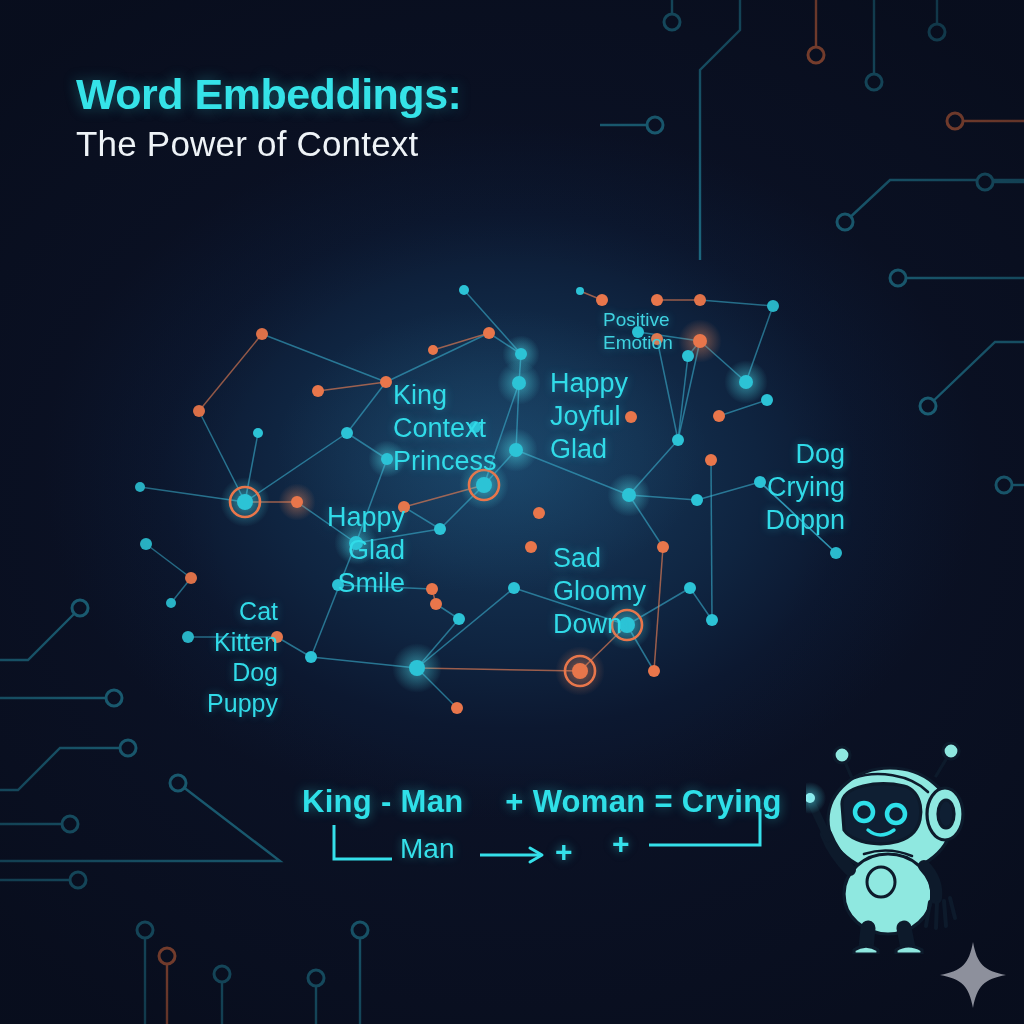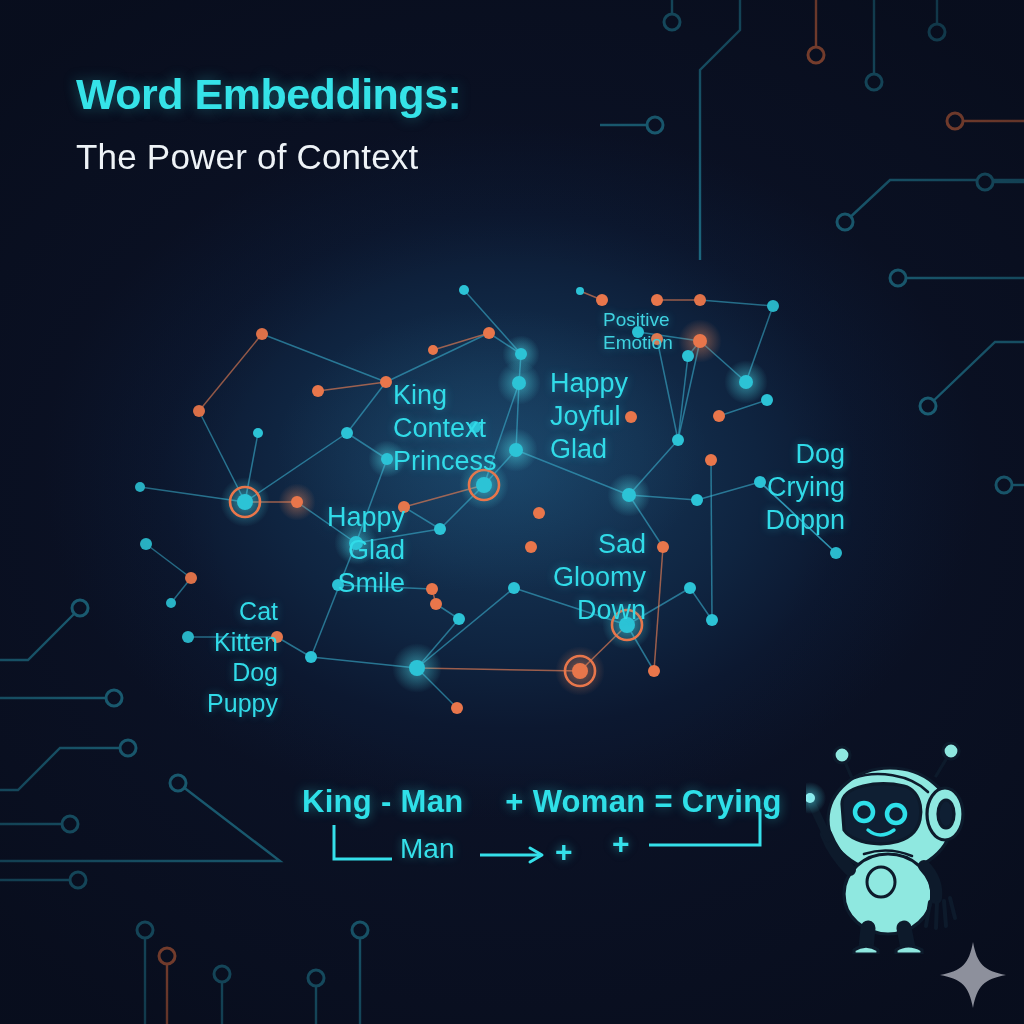--- a/index.html
+++ b/index.html
@@ -26,21 +26,21 @@
   svg.layer{position:absolute;left:0;top:0;width:1024px;height:1024px;overflow:visible;}
 
   
   #title-block{position:absolute;left:76px;top:72px;}
   .title-main{
     font-size:43px;font-weight:700;color:#35e3e8;letter-spacing:-0.5px;
     line-height:1.04;margin:0;text-shadow:0 0 14px rgba(53,227,232,.35);
   }
   .title-sub{
     font-size:35px;font-weight:400;color:#eef3f7;letter-spacing:.2px;
-    line-height:1.12;margin:20px 0 0 0;
+    line-height:1.12;margin:7px 0 0 0;
   }
 
   
   .wlabel{
     position:absolute;color:#31dbe8;white-space:nowrap;
     text-shadow:0 0 9px rgba(45,200,225,.45);
     line-height:1.22;
     margin-top:44px;
   }
   .wlabel .ln{display:block;}
@@ -312,21 +312,21 @@
       <div class="wlabel sz-lg right-al" style="right: 179px; top: 394px;">
         <span class="ln">Dog</span>
         <span class="ln">Crying</span>
         <span class="ln">Doppn</span>
       </div>
       <div class="wlabel sz-lg right-al" style="right: 619px; top: 457px;">
         <span class="ln">Happy</span>
         <span class="ln">Glad</span>
         <span class="ln">Smile</span>
       </div>
-      <div class="wlabel sz-lg" style="left: 553px; top: 484px; text-align: right;">
+      <div class="wlabel sz-lg" style="left: 553px; top: 498px;">
         <span class="ln">Sad</span>
         <span class="ln">Gloomy</span>
         <span class="ln">Down</span>
       </div>
       <div class="wlabel sz-md right-al" style="right: 746px; top: 552px;">
         <span class="ln">Cat</span>
         <span class="ln">Kitten</span>
         <span class="ln">Dog</span>
         <span class="ln">Puppy</span>
       </div>

